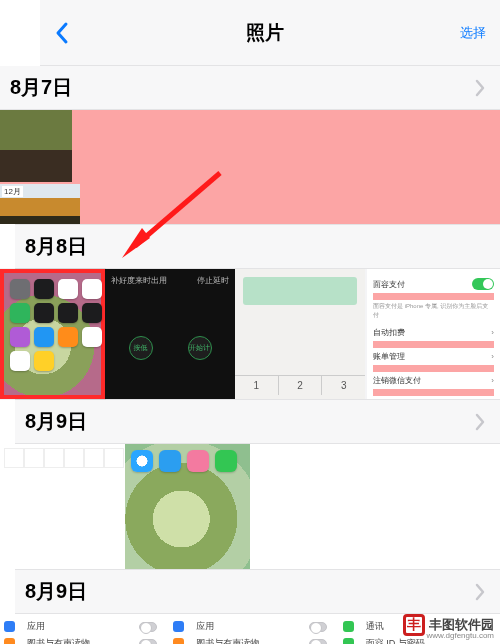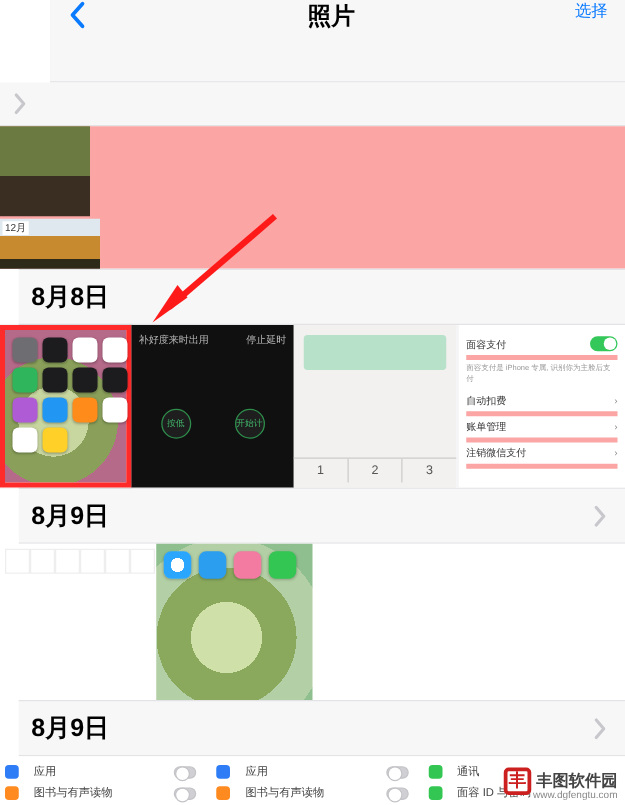--- a/index.html
+++ b/index.html
@@ -11,20 +11,21 @@
     position: relative;
     overflow: hidden;
     font-size: 14px;
     color: #000;
   }
   .navbar {
     height: 66px;
     background: #f7f7f8;
     border-bottom: 1px solid #e3e3e5;
     display: flex;
+    align-items: center;
     justify-content: space-between;
     padding: 0 14px;
     margin-left: 40px;
   }
   .back-icon svg { display: block; }
   .nav-title { font-size: 19px; font-weight: 600; color: #000; }
   .nav-select { color: #0a7aff; font-size: 13px; }
   .section-header {
     background: #f7f7f8;
     border-bottom: 1px solid #e3e3e5;
@@ -88,21 +89,21 @@
     font-size:7px;color:#41b86a;display:flex;align-items:center;justify-content:center;}
   .mint-panel{ width:130px;height:130px;background:#f2f1ef;position:relative;}
   .mint-top{height:28px;background:#b7e1c8;margin:8px 8px 0;border-radius:3px;}
   .mint-bot{position:absolute;left:0;right:0;bottom:4px;display:flex;border-top:1px solid #ccc;}
   .mint-bot div{flex:1;text-align:center;font-size:10px;color:#555;padding:4px 0;border-right:1px solid #ccc;}
   .mint-bot div:last-child{border-right:none;}
   .settings-panel{
     width:135px;height:130px;background:#fff;font-size:8px;color:#333;
     padding:6px 6px; border-left:2px solid #f4f4f6;
   }
-  .srow{display:flex;justify-content:space-between;align-items:center;padding:3px 0;border-bottom:4px solid #fca5a5;gap:28px;}
+  .srow{display:flex;justify-content:space-between;align-items:center;padding:3px 0;border-bottom:7px solid #fca5a5;gap:28px;}
   .srow span.v{color:#888;}
   .toggle{width:22px;height:12px;background:#34c759;border-radius:6px;position:relative;}
   .toggle::after{content:"";position:absolute;right:1px;top:1px;width:10px;height:10px;background:#fff;border-radius:50%;}
   .arrow{position:absolute;top:168px;left:120px;pointer-events:none;z-index:10;}
   .row9 {
     padding: 0 0 0 125px; background:#fff;
   }
   .hs2{
     width:125px;height:125px;
     background: radial-gradient(circle at 45% 60%, #cfe0a8 0 28%, #8aa95d 28% 55%, #b3cfa5 55% 78%, #8fbf8f 78% 100%);
@@ -140,20 +141,21 @@
   <span class="back-icon">
     <svg width="16" height="24" viewBox="0 0 16 24">
         <path d="M12 3 L4 12 L12 21" stroke="#0a7aff" stroke-width="3" fill="none" stroke-linecap="round" stroke-linejoin="round"></path>
       </svg>
   </span>
   <span class="nav-title">照片</span>
   <span class="nav-select">选择</span>
 </div>
 
 <div class="section-header">
+  <span class="section-title">8月7日</span>
   <span class="chev">
     <svg width="12" height="18" viewBox="0 0 12 18">
         <path d="M3 2 L9 9 L3 16" stroke="#c7c7cc" stroke-width="2.5" fill="none" stroke-linecap="round" stroke-linejoin="round"></path>
       </svg>
   </span>
 </div>
 <div class="photo-row">
   <div class="thumb plant-pot"></div>
   <div style="width:100%;height:0"></div>
   <div class="thumb autumn" style="width:40px;height:40px;margin-top:2px">

